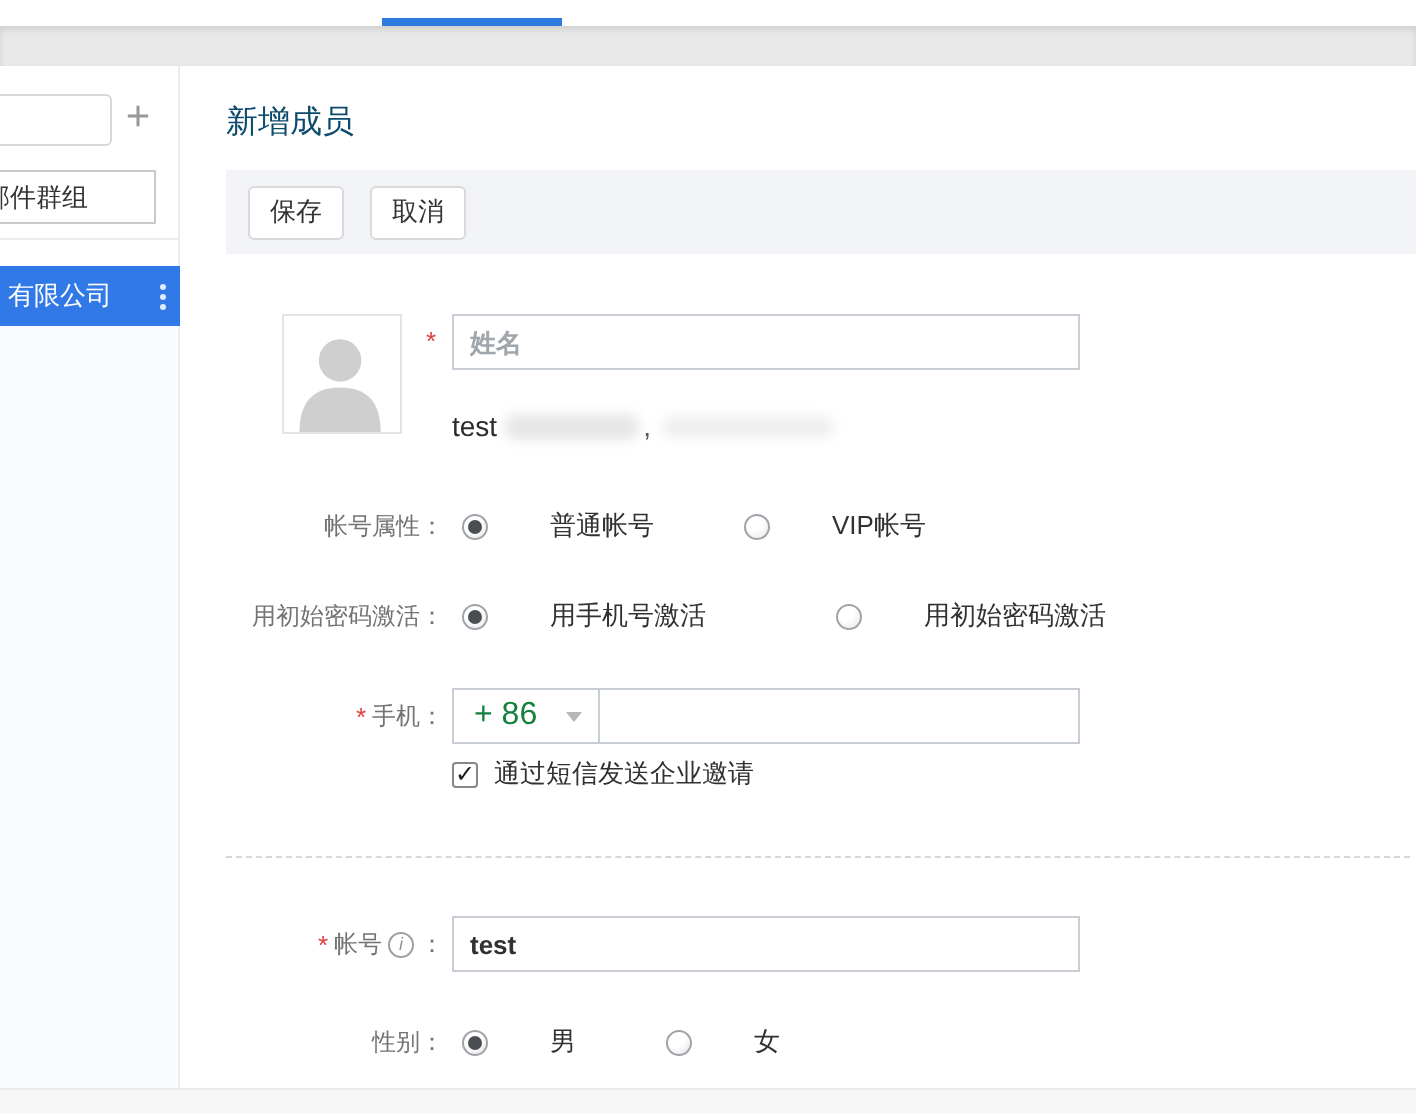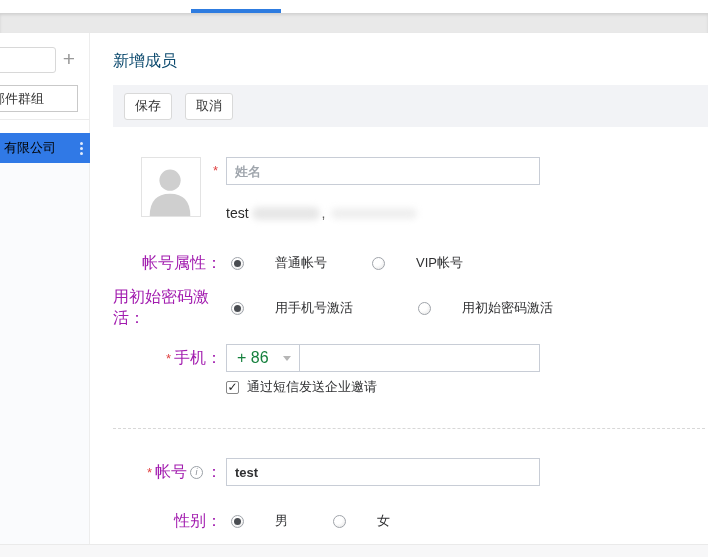--- a/index.html
+++ b/index.html
@@ -16,37 +16,37 @@
   .tree-bg{position:absolute;left:0;top:130px;width:89px;height:381px;background:#fafbfd;}
   .side-search{position:absolute;left:-14px;top:14px;width:70px;height:26px;background:#fff;
                border:1px solid #d8d8d8;border-radius:3px;box-sizing:border-box;font-size:13px;padding:0 6px;color:#303133;outline:none;}
   .side-add{position:absolute;left:58px;top:12px;width:22px;height:28px;display:flex;align-items:center;justify-content:center;
             font-size:21px;font-weight:300;color:#999;cursor:pointer;}
   .group-box{position:absolute;left:-16px;top:52px;width:94px;height:27px;background:#fff;border:1px solid #c9c9c9;
              box-sizing:border-box;display:flex;align-items:center;overflow:hidden;}
   .group-box span{font-size:13px;color:#333;margin-left:7px;white-space:nowrap;}
   .side-sep{position:absolute;left:0;top:86px;width:90px;height:0;border-top:1px solid #ececec;}
   .org-row{position:absolute;left:0;top:100px;width:90px;height:30px;background:#3079e6;display:flex;align-items:center;cursor:pointer;}
-  .org-row .org-label{color:#000000;font-size:13px;margin-left:4px;white-space:nowrap;overflow:hidden;flex:1;}
+  .org-row .org-label{color:#ffffff;font-size:13px;margin-left:4px;white-space:nowrap;overflow:hidden;flex:1;}
   .kebab{display:flex;flex-direction:column;gap:2px;margin-right:5px;padding:2px;}
   .kebab i{width:3px;height:3px;border-radius:50%;background:rgba(255,255,255,.85);}
 
   
   .page-title{position:absolute;left:113px;top:51px;font-size:16px;font-weight:400;color:#0c4a6e;}
   .toolbar{position:absolute;left:113px;top:85px;width:595px;height:42px;background:#f2f3f6;display:flex;align-items:center;}
   .btn{height:27px;min-width:43px;background:#fff;border:1px solid #d9d9d9;border-radius:3px;font-size:13px;color:#333;
        display:flex;align-items:center;justify-content:center;cursor:pointer;box-sizing:border-box;padding:0 10px;}
   .btn-save{margin-left:11px;}
   .btn-cancel{margin-left:13px;}
 
   .avatar{position:absolute;left:141px;top:157px;width:60px;height:60px;background:#fff;border:1px solid #e3e3e3;box-sizing:border-box;}
   .avatar svg{display:block;width:100%;height:100%;}
 
   .req{color:#e04343;font-size:13px;}
-  .field-label{color:#a21caf;font-size:16px;}
+  .field-label{color:#737373;font-size:12px;}
   .opt-label{color:#303133;font-size:13px;}
 
   .name-req{position:absolute;left:213px;top:163px;}
   .inp{position:absolute;height:28px;border:1px solid #c8cdd6;box-sizing:border-box;font-size:13px;padding:4px 8px;color:#303133;
        outline:none;background:#fff;font-family:"Liberation Sans","DejaVu Sans",sans-serif;font-weight:bold;}
   .inp::placeholder{color:#a0a6ad;}
   .inp-name{left:226px;top:157px;width:314px;}
   .inp-mobile{left:299px;top:344px;width:241px;}
   .inp-account{left:226px;top:458px;width:314px;}
 

